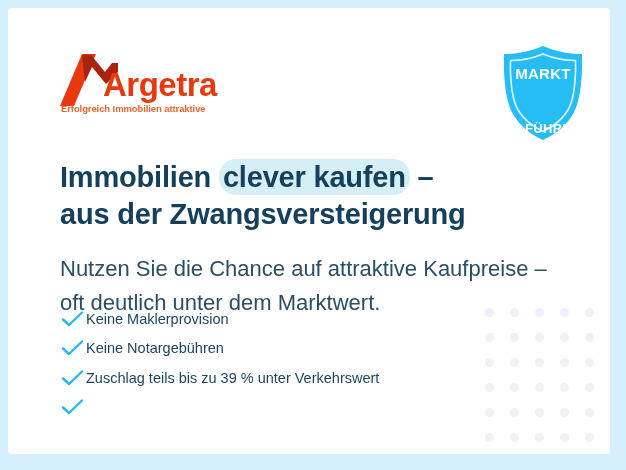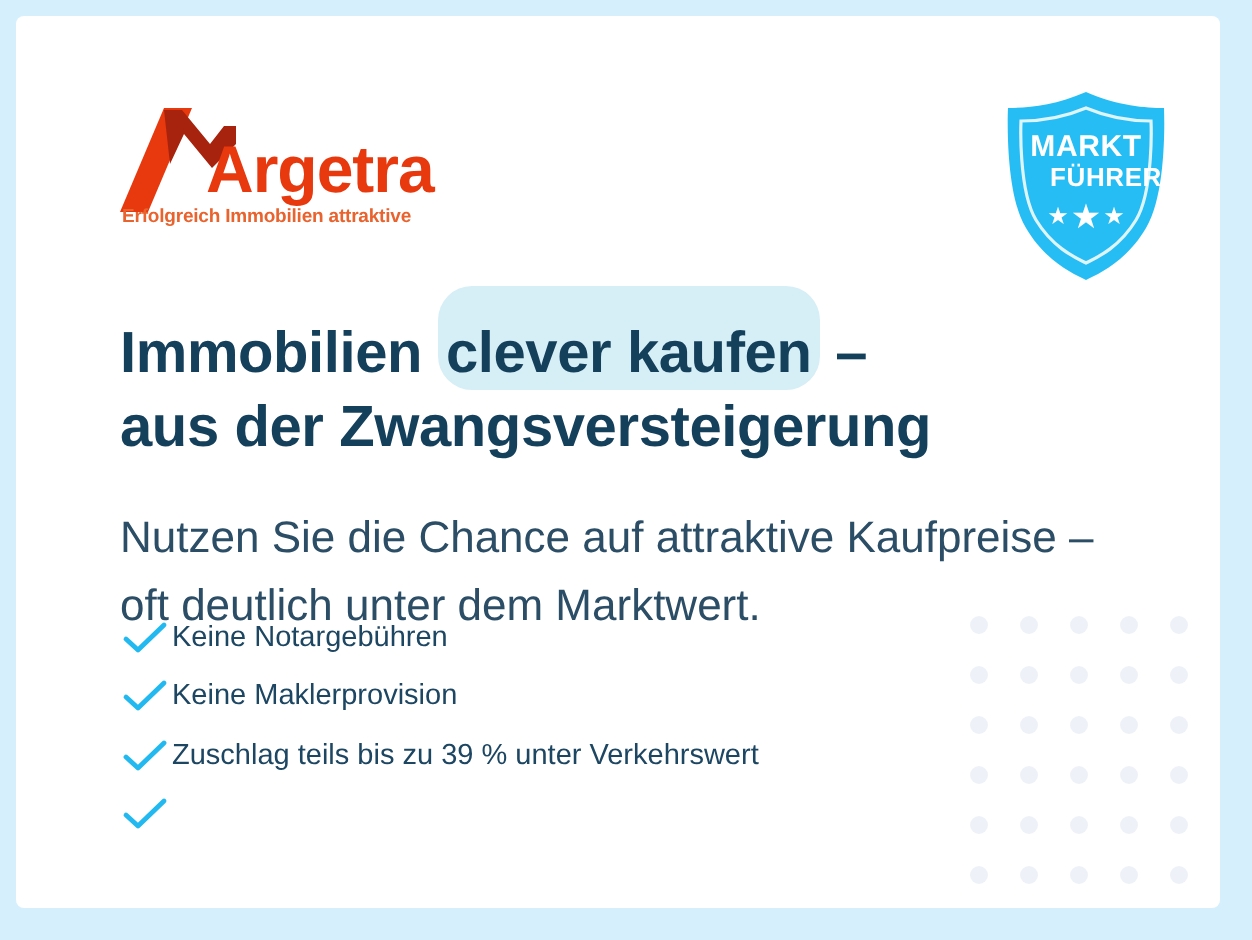--- a/index.html
+++ b/index.html
@@ -96,20 +96,21 @@
     width: 92px;
     height: 98px;
     display: flex;
     flex-direction: column;
     align-items: center;
     justify-content: flex-start;
     padding-top: 22px;
     box-sizing: border-box;
     color: #ffffff;
     pointer-events: none;
+    gap: 40px;
   }
   .badge-line1 {
     font-size: 15px;
     font-weight: bold;
     letter-spacing: 0.3px;
     line-height: 1.05;
   }
   .badge-line2 {
     font-size: 13px;
     font-weight: bold;
@@ -137,21 +138,21 @@
     top: 132px;
     width: 470px;
     font-size: 29px;
     font-weight: bold;
     line-height: 1.25;
     color: #15405c;
     letter-spacing: -0.2px;
   }
   .headline .hl {
     background: #d6eef6;
-    padding: 18px 4px 2px 4px;
+    padding: 2px 4px 2px 4px;
     box-decoration-break: clone;
     border-radius: 17px;
     -webkit-box-decoration-break: clone;
   }
 
   
   .subhead {
     position: absolute;
     left: 52px;
     top: 222px;
@@ -260,32 +261,32 @@
   <p class="subhead">
     <span>Nutzen Sie die Chance auf attraktive Kaufpreise –</span><br>
     <span>oft deutlich unter dem Marktwert.</span>
   </p>
 
   <ul class="bullets">
     <li>
       <svg class="check-icon" viewBox="0 0 26 18">
         <polyline points="3,9.5 9,15 22,2.5" fill="none" stroke="#21b9f0" stroke-width="2.4" stroke-linecap="round" stroke-linejoin="round"></polyline>
       </svg>
+      <span class="bullet-label">Keine Maklerprovision</span>
+    </li>
+    <li>
+      <svg class="check-icon" viewBox="0 0 26 18">
+        <polyline points="3,9.5 9,15 22,2.5" fill="none" stroke="#21b9f0" stroke-width="2.4" stroke-linecap="round" stroke-linejoin="round"></polyline>
+      </svg>
       <span class="bullet-label">Keine Notargebühren</span>
     </li>
     <li>
       <svg class="check-icon" viewBox="0 0 26 18">
         <polyline points="3,9.5 9,15 22,2.5" fill="none" stroke="#21b9f0" stroke-width="2.4" stroke-linecap="round" stroke-linejoin="round"></polyline>
       </svg>
-      <span class="bullet-label">Keine Maklerprovision</span>
-    </li>
-    <li>
-      <svg class="check-icon" viewBox="0 0 26 18">
-        <polyline points="3,9.5 9,15 22,2.5" fill="none" stroke="#21b9f0" stroke-width="2.4" stroke-linecap="round" stroke-linejoin="round"></polyline>
-      </svg>
       <span class="bullet-label">Zuschlag teils bis zu 39 % unter Verkehrswert</span>
     </li>
     <li>
       <svg class="check-icon" viewBox="0 0 26 18">
         <polyline points="3,9.5 9,15 22,2.5" fill="none" stroke="#21b9f0" stroke-width="2.4" stroke-linecap="round" stroke-linejoin="round"></polyline>
       </svg>
     </li>
   </ul>
 
 </div>

